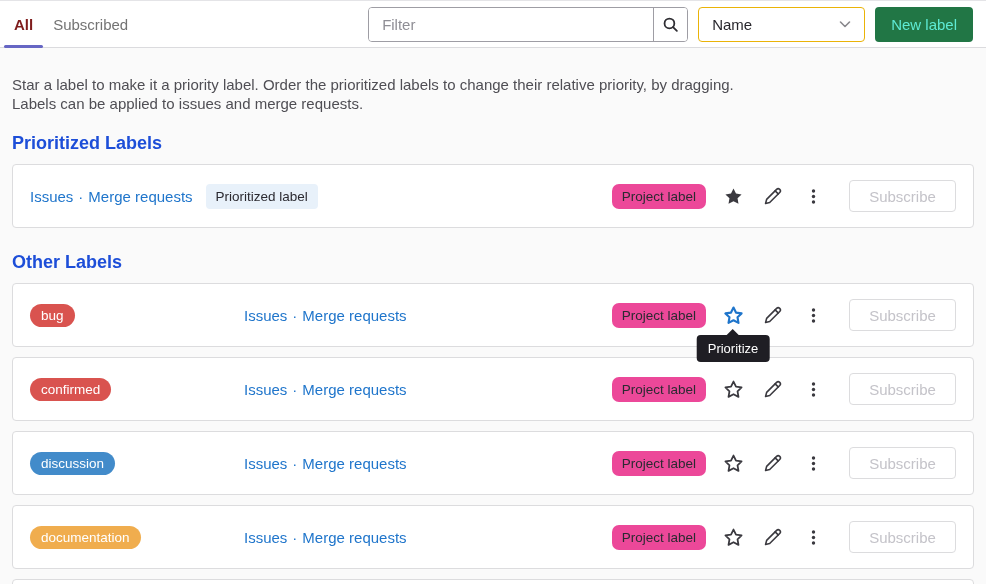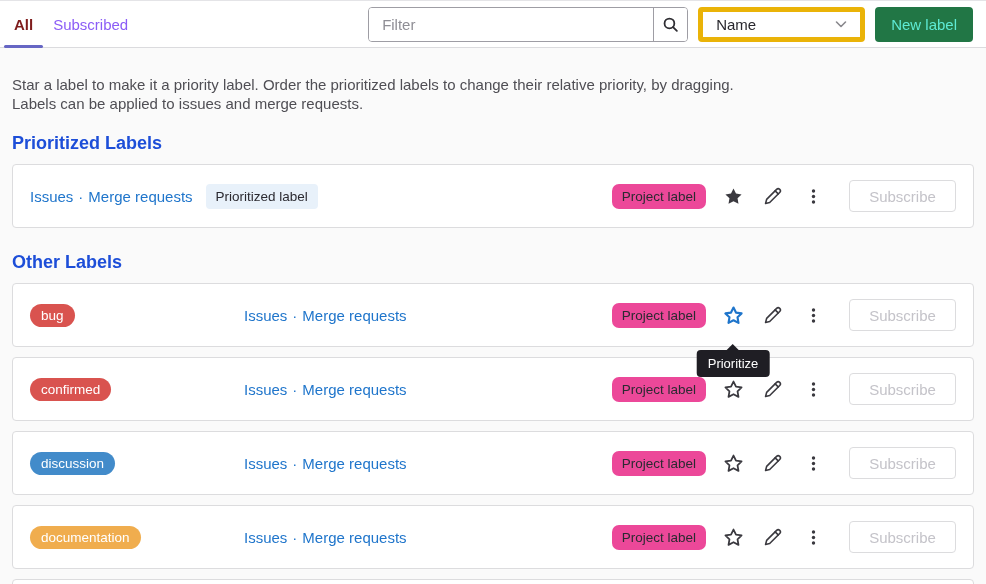--- a/index.html
+++ b/index.html
@@ -19,21 +19,21 @@
     display:flex;
     align-items:center;
     padding:0 13px 0 4px;
   }
   .tabs { display:flex; height:100%; }
   .tab {
     position:relative;
     display:flex; align-items:center;
     padding:0 10px;
     font-size:15px;
-    color:#8b5cf6;
+    color:#737373;
     cursor:pointer;
     background:none; border:none;
     font-family:inherit;
   }
   .tab.active { color:#7f1d1d; font-weight:700; }
   .tab.active::after {
     content:"";
     position:absolute; left:0; right:0; bottom:-1px;
     height:3px; border-radius:2px;
     background:#6666c4;
@@ -52,21 +52,21 @@
   }
   .filter-input::placeholder { color:#8f8e95; }
   .search-btn {
     width:34px; border:none; border-left:1px solid #9e9da4;
     background:#fff; display:flex; align-items:center; justify-content:center;
     color:#2f2e33; cursor:pointer;
   }
 
   .sort-select {
     width:167px; height:35px;
-    border:5px solid #eab308; border-radius:4px;
+    border:1px solid #eab308; border-radius:4px;
     background:#fff;
     display:flex; align-items:center; justify-content:space-between;
     padding:0 13px; font-size:15px; color:#28272d;
     cursor:pointer;
   }
 
   .new-label-btn {
     height:35px; padding:0 16px;
     background:#217645; color:#5eead4;
     border:none; border-radius:4px;
@@ -127,21 +127,21 @@
 
   .subscribe-btn {
     width:107px; height:32px; margin-left:23px;
     background:#fff; border:1px solid #dcdcde; border-radius:4px;
     color:#c4c3c9; font-size:15px; font-family:inherit;
     cursor:pointer; flex:0 0 auto;
   }
 
   .tooltip {
     position:absolute;
-    top:48px; left:50%; transform:translateX(-50%);
+    top:33px; left:50%; transform:translateX(-50%);
     background:#1f1e24; color:#fff;
     font-size:13px; padding:6px 11px;
     border-radius:4px; white-space:nowrap;
     z-index:5;
   }
   .tooltip::before {
     content:"";
     position:absolute; top:-6px; left:50%; transform:translateX(-50%);
     border-left:6px solid transparent;
     border-right:6px solid transparent;

